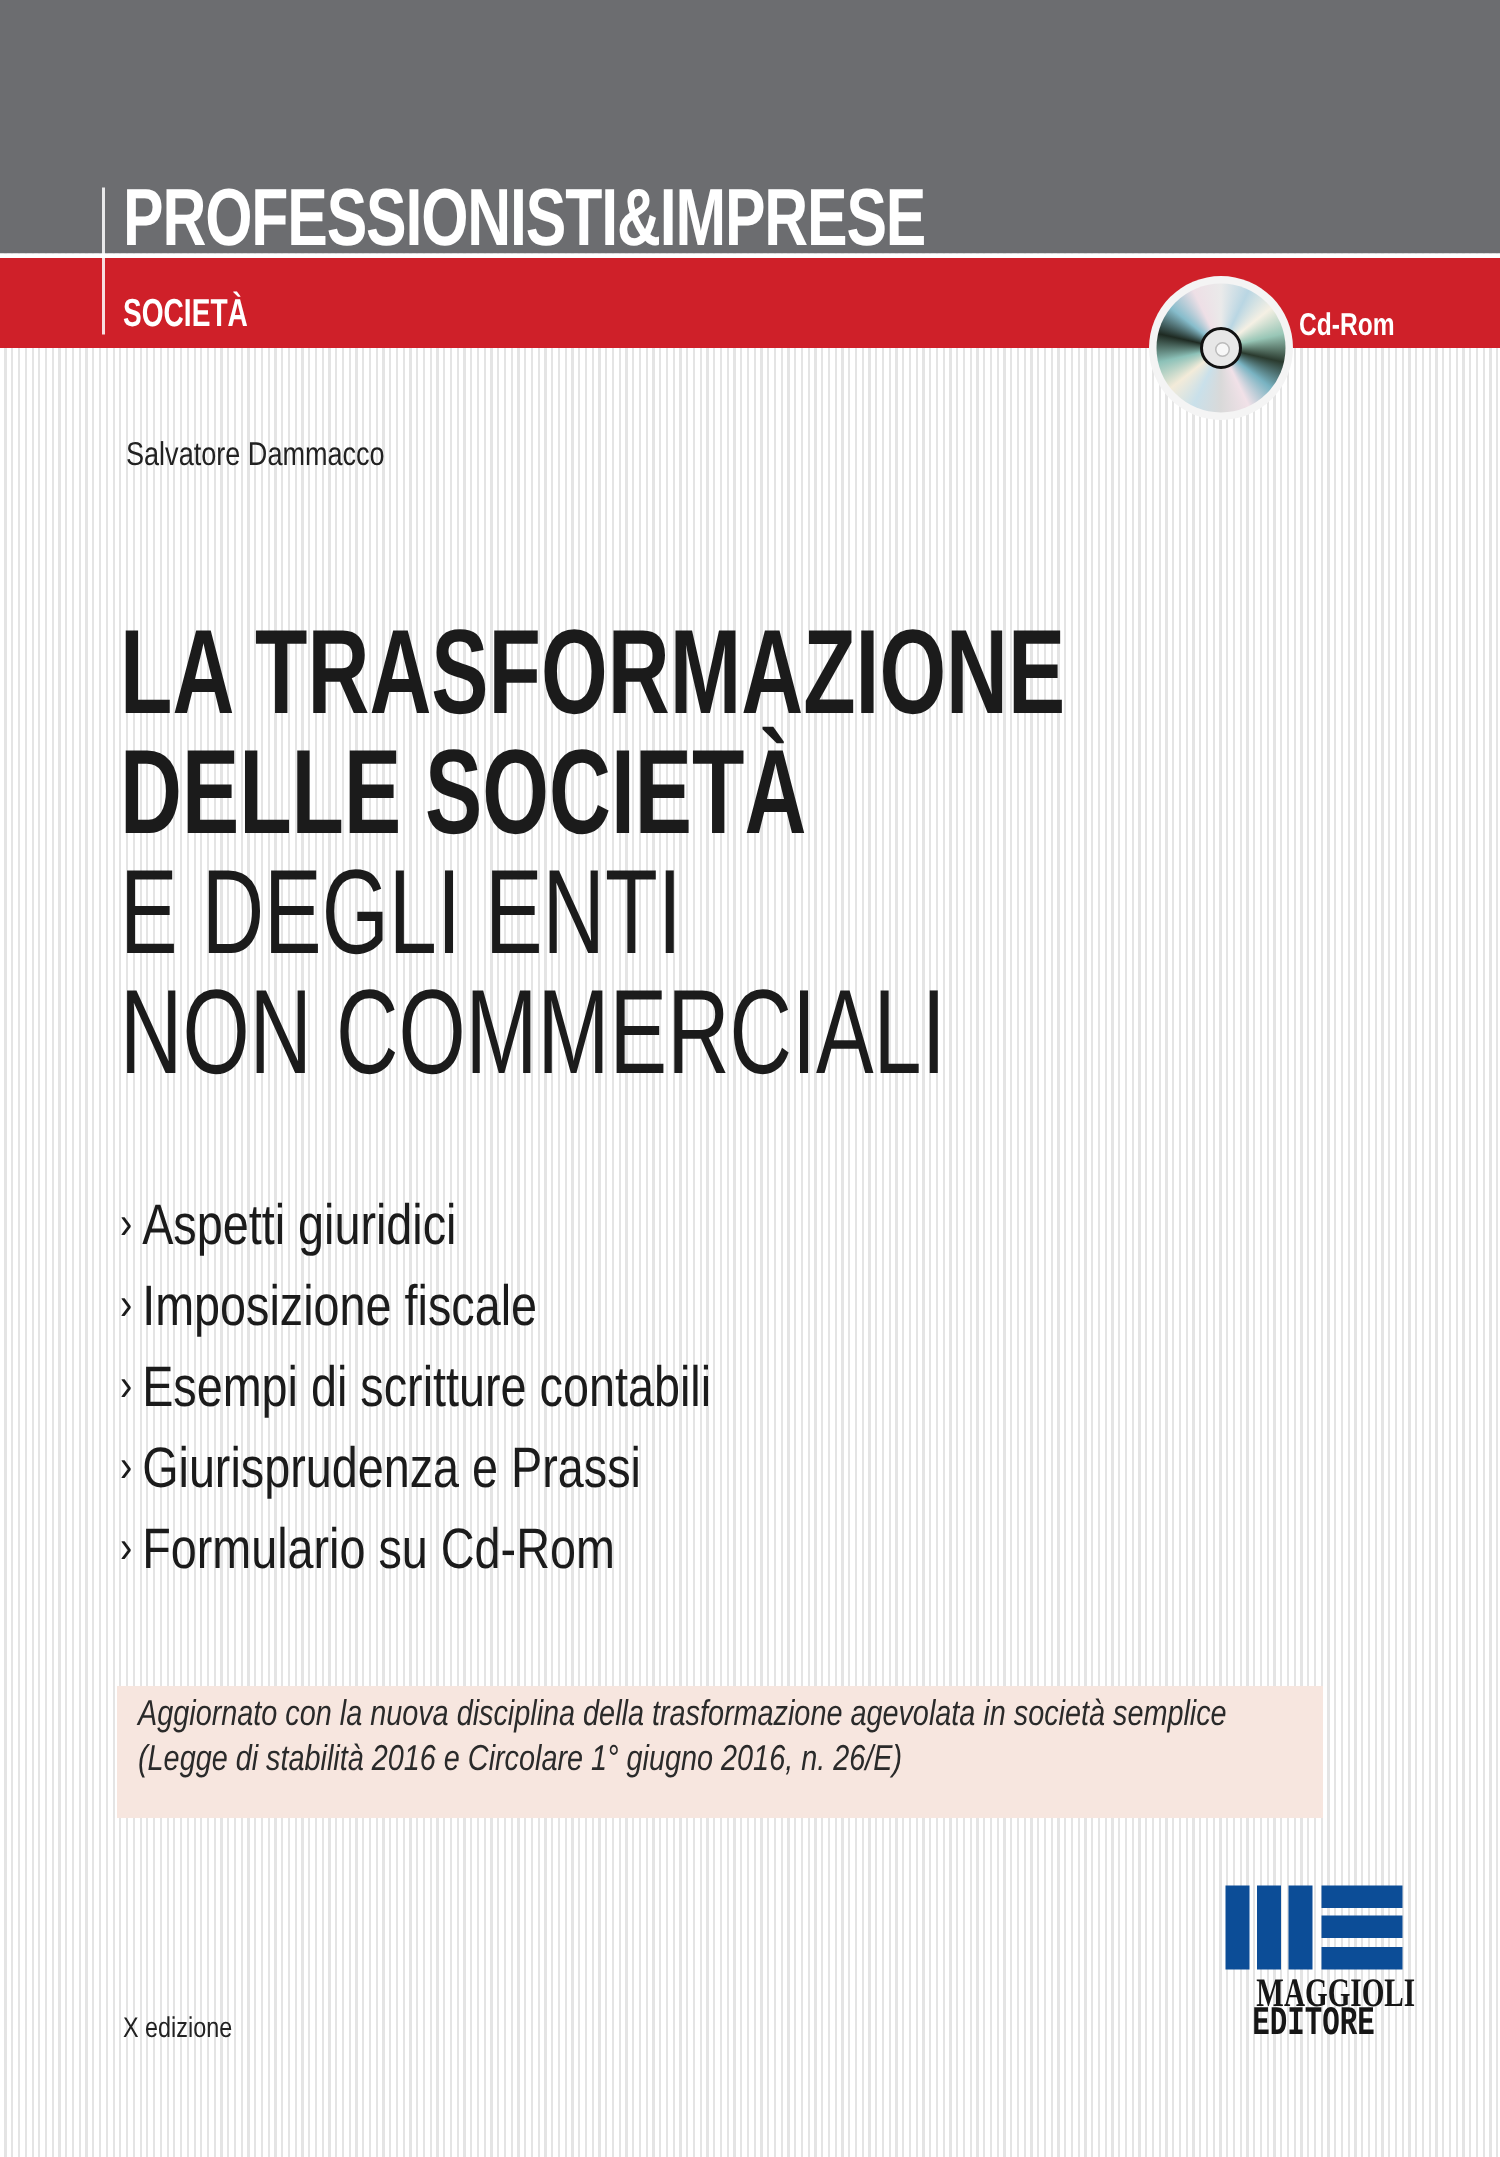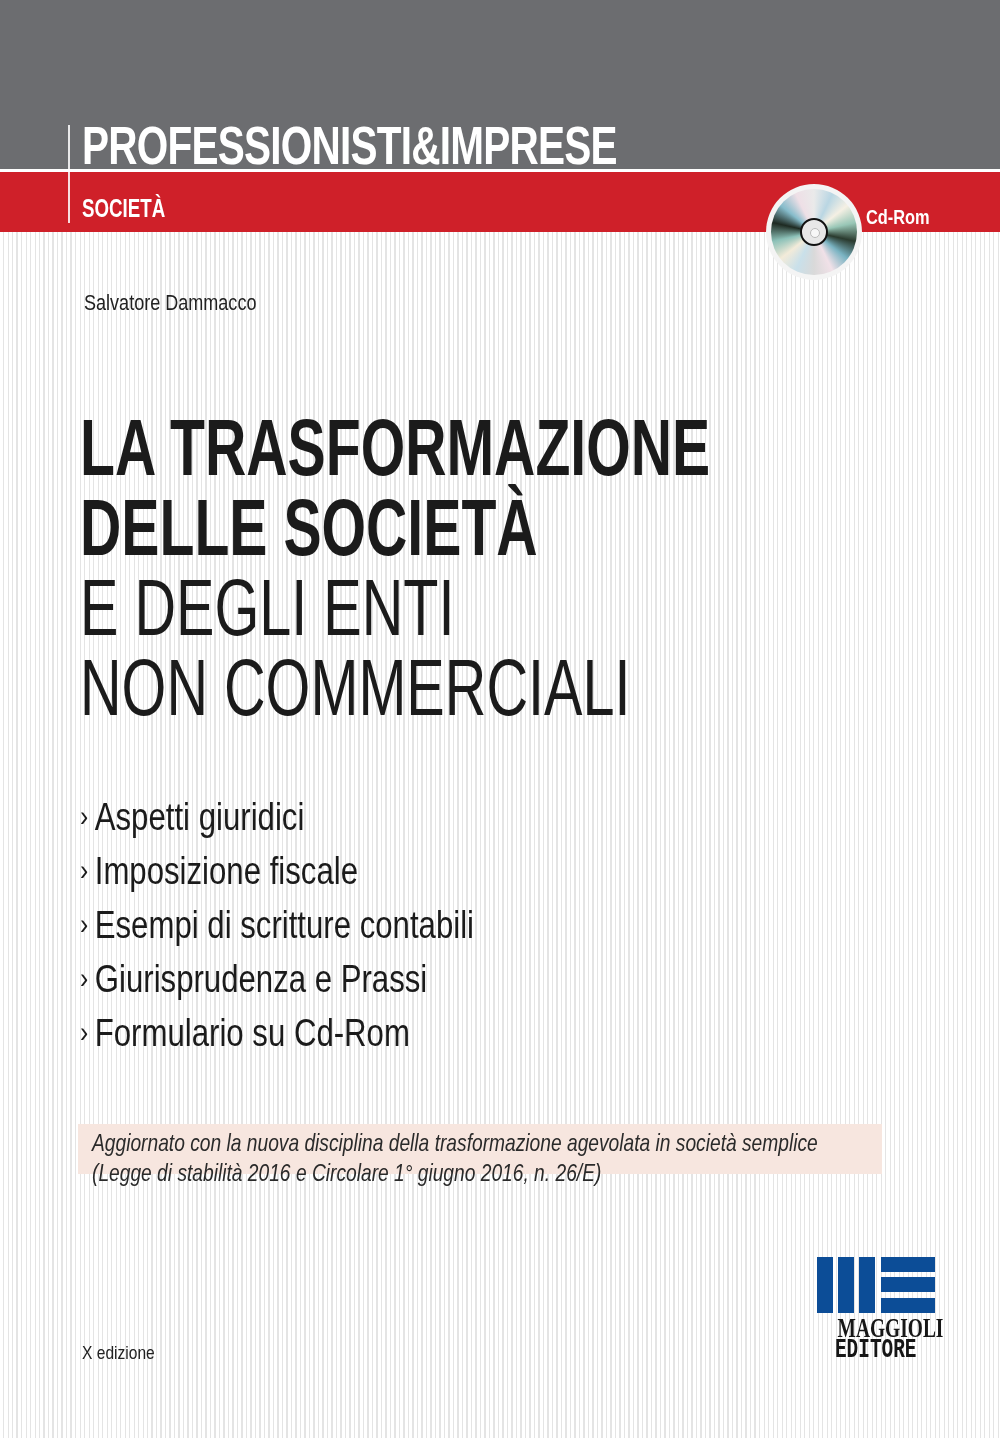--- a/index.html
+++ b/index.html
@@ -49,21 +49,21 @@
   }
   .title-line.bold { font-weight: bold; transform: scaleX(0.715); }
   .title-line.light { font-weight: normal; transform: scaleX(0.72); }
   .features { position: absolute; left: 80px; top: 790px; margin: 0; padding: 0; list-style: none; }
   .feature {
     height: 54px; font-size: 38px; line-height: 44px; color: #1b1b1b; white-space: nowrap;
     transform: scaleX(0.82); transform-origin: left top; display: flex; align-items: center;
   }
   .chev { font-size: 30px; margin-right: 8px; position: relative; top: -1px; }
   .update-box {
-    position: absolute; left: 78px; top: 1124px; width: 804px; height: 50px;
+    position: absolute; left: 78px; top: 1124px; width: 804px; height: 88px;
     background: #f7e6df;
   }
   .update-line {
     position: absolute; left: 14px; white-space: nowrap; font-style: italic;
     font-size: 24px; line-height: 26px; color: #2a2a2a;
     transform: scaleX(0.80); transform-origin: left top;
   }
   .edition {
     position: absolute; left: 82px; top: 1343px; font-size: 19px; line-height: 20px; color: #222;
     transform: scaleX(0.82); transform-origin: left top; white-space: nowrap;

